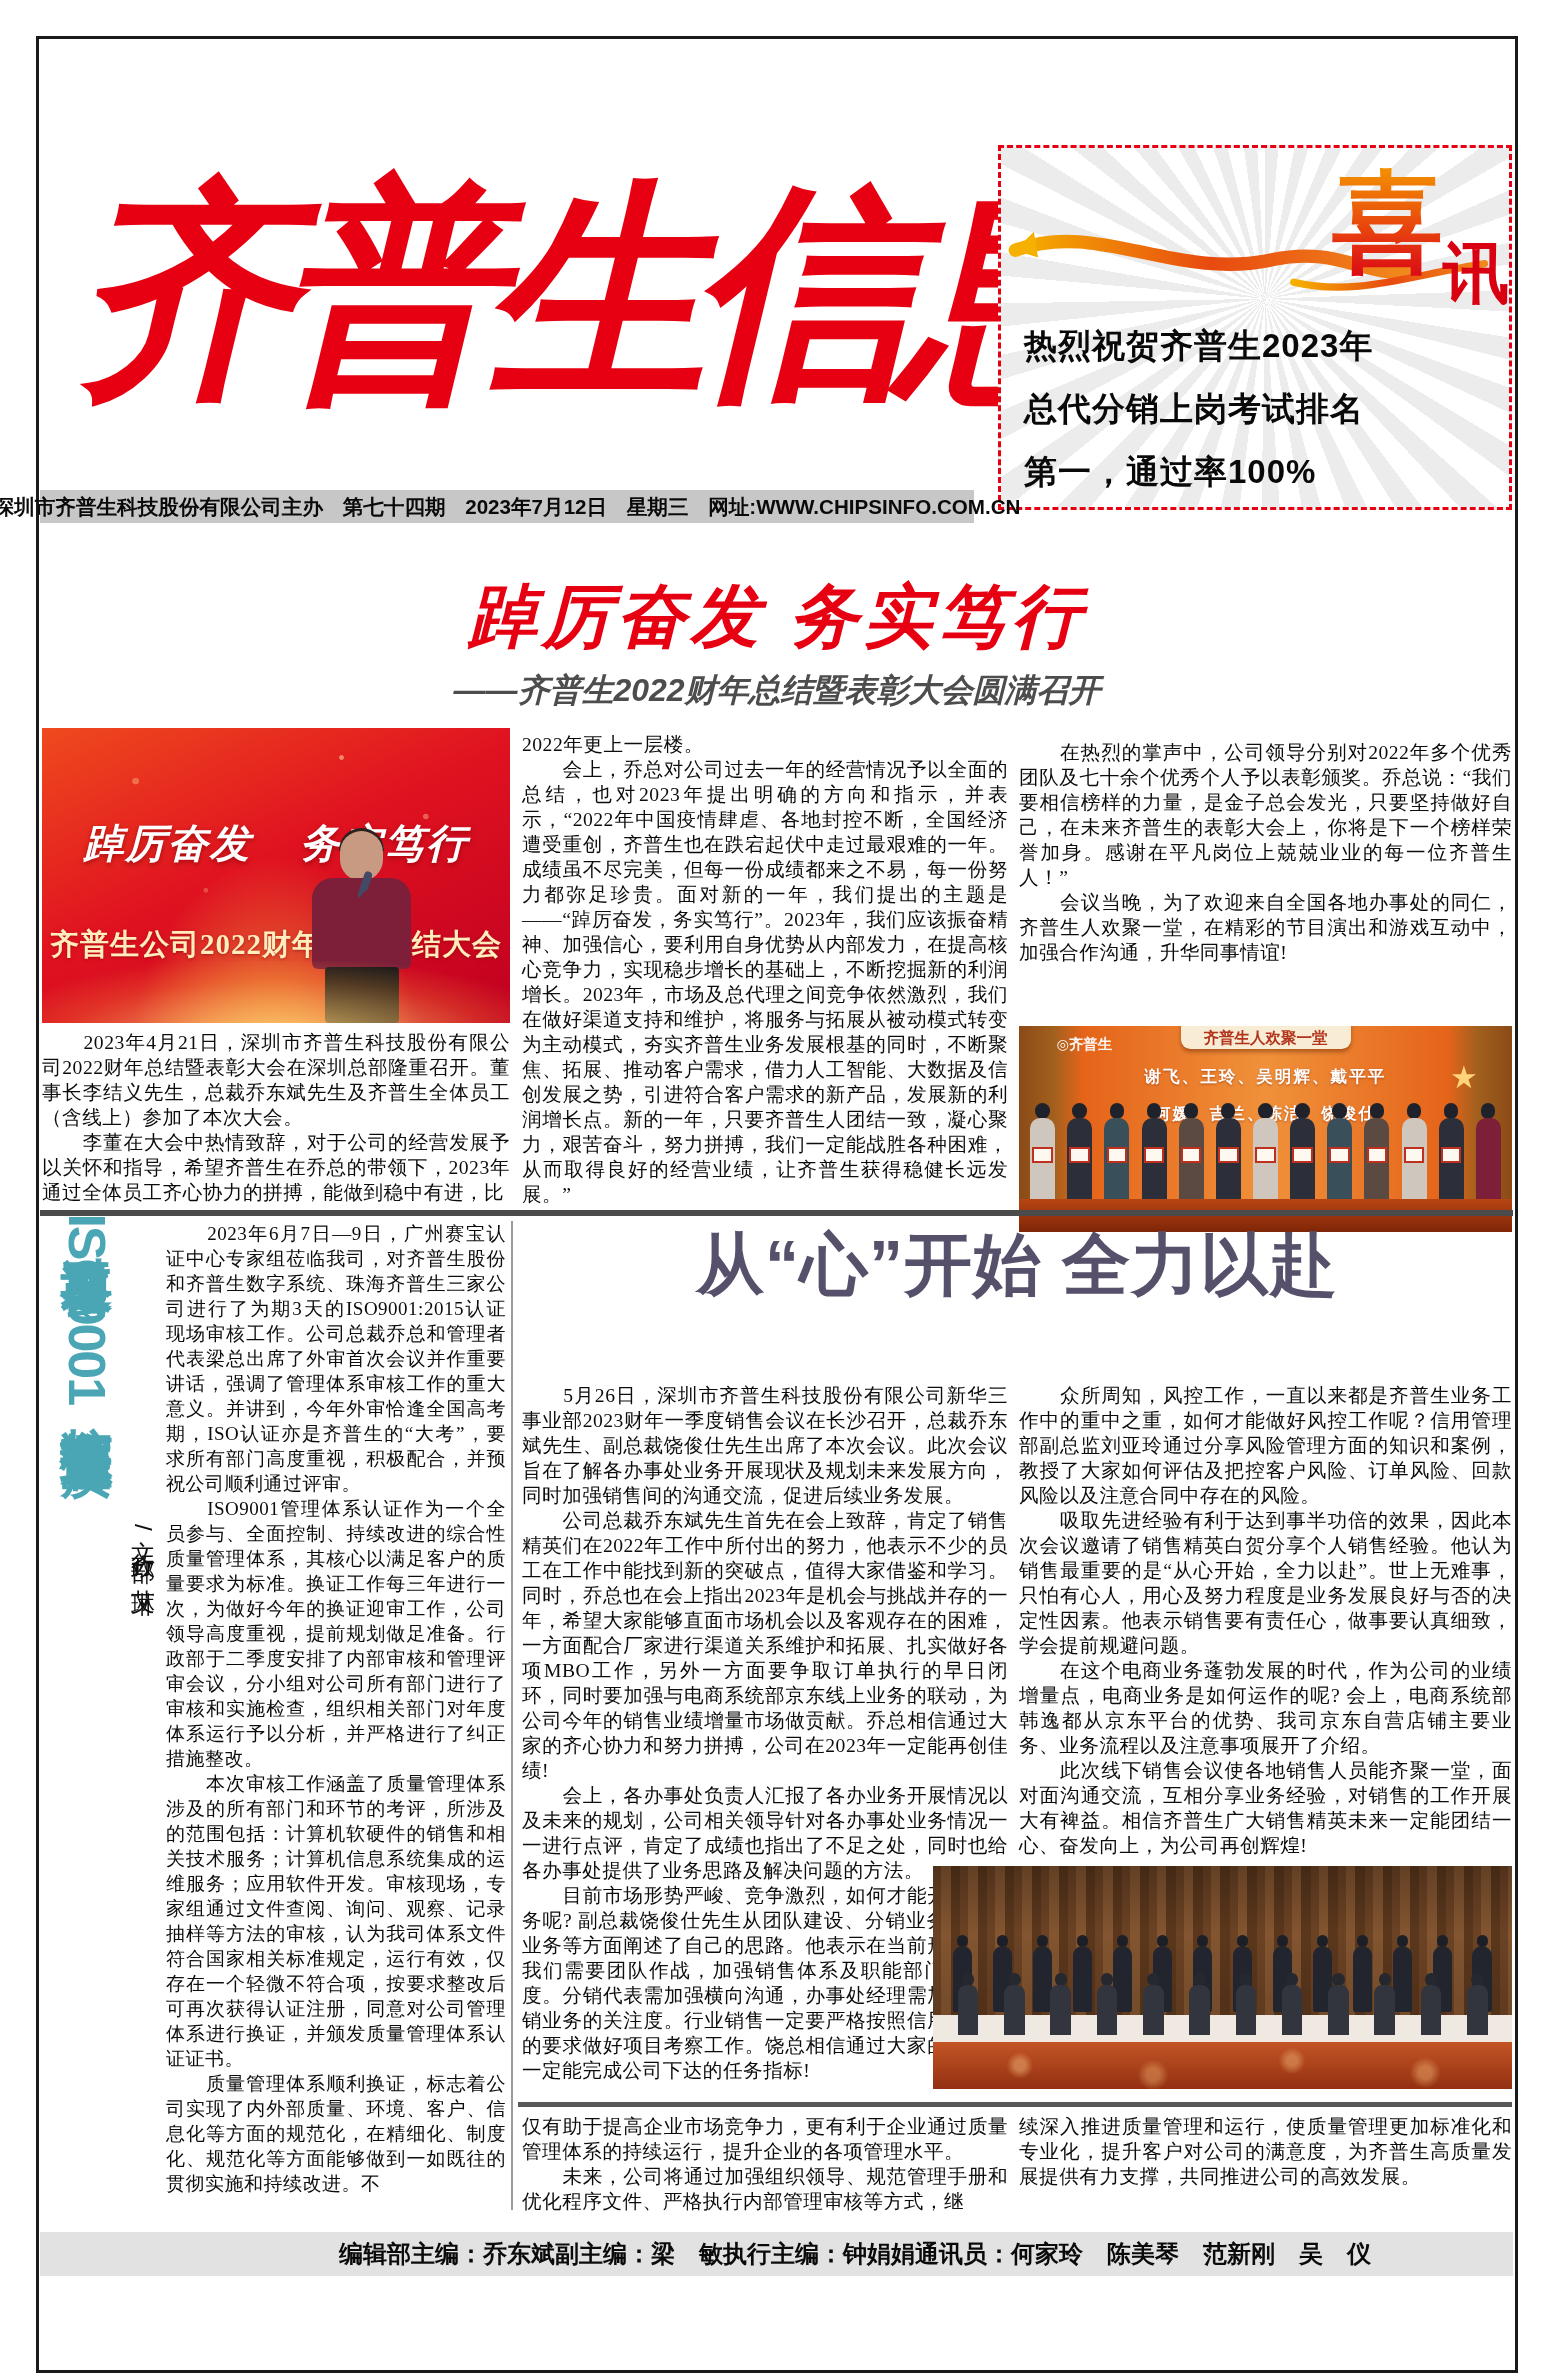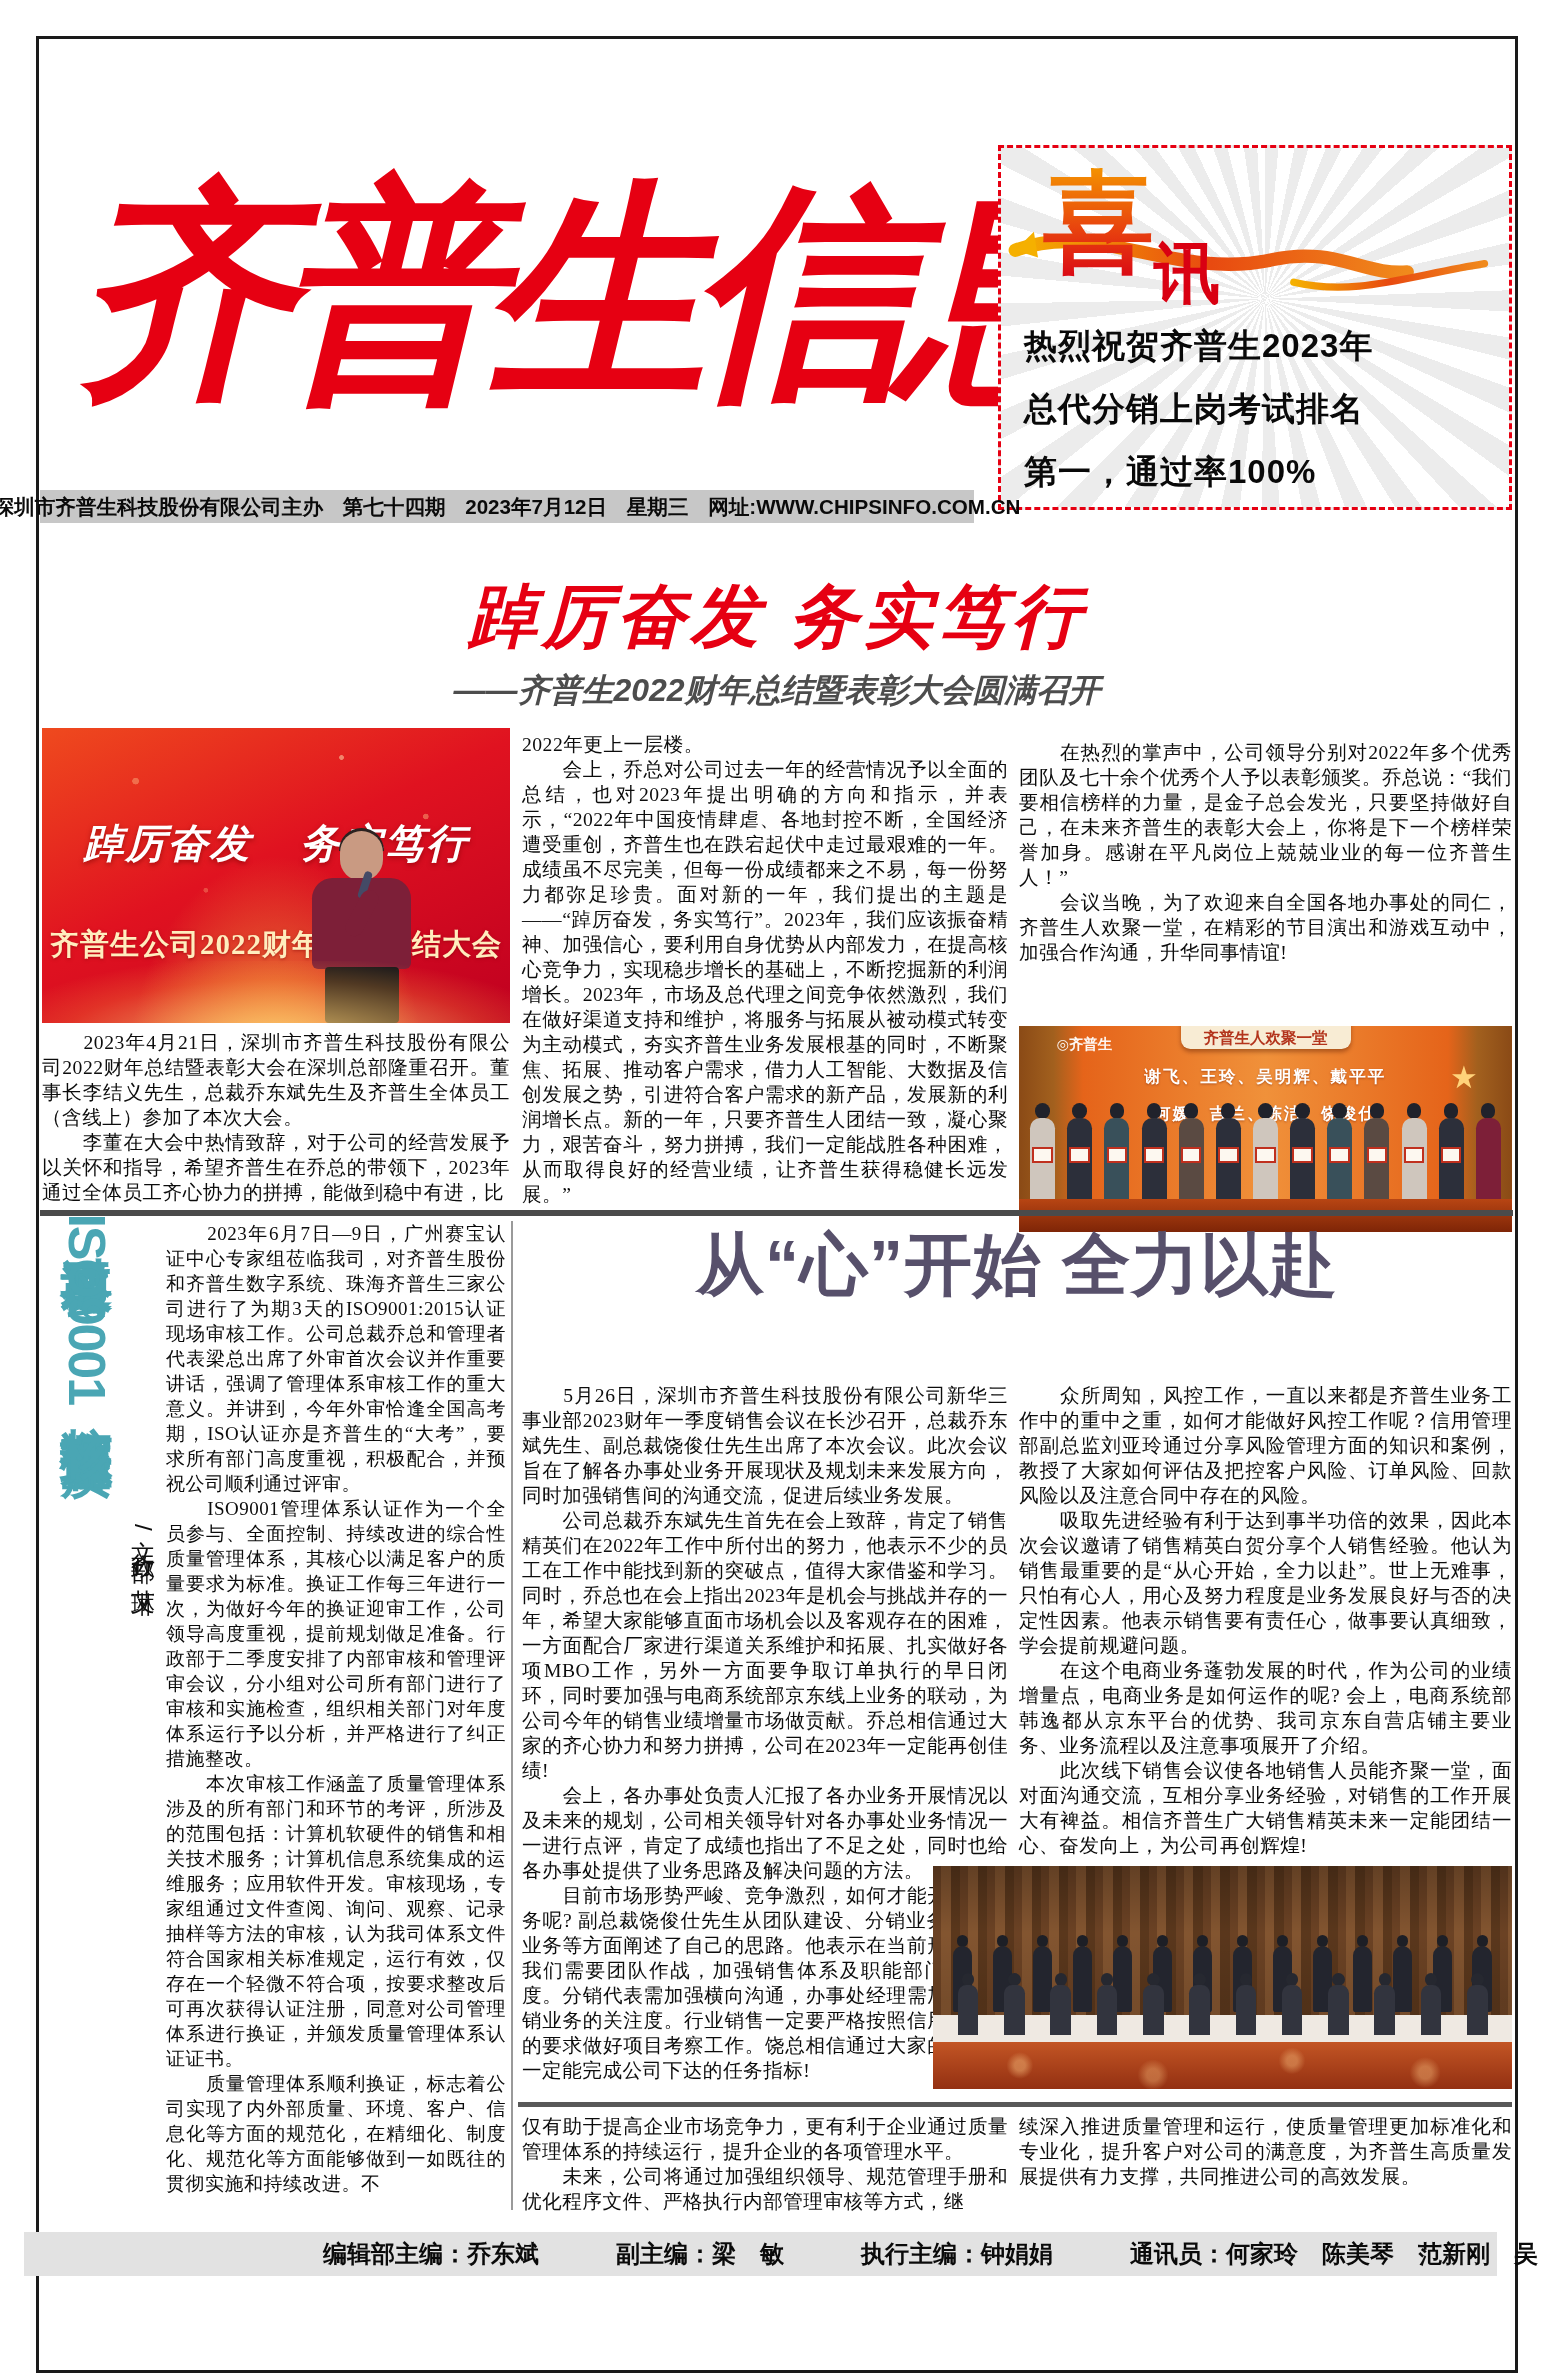--- a/index.html
+++ b/index.html
@@ -11,21 +11,21 @@
   .masthead-title{position:absolute;left:72px;top:150px;width:918px;height:299px;
     font-size:222px;line-height:289px;font-weight:bold;font-style:italic;color:#e60012;
     font-family:"Liberation Serif","DejaVu Serif",serif;letter-spacing:-15.5px;white-space:nowrap;
     transform:scaleY(1.04);}
   .goodnews{position:absolute;left:998px;top:145px;width:514px;height:365px;border:3.6px dashed #e60012;
     background:
       repeating-conic-gradient(from 0deg at 52% 42%, #ececec 0deg 5deg, #ffffff 5deg 11deg);
     box-sizing:border-box;}
   .gn-art{position:absolute;left:0;top:19.6px;width:100%;height:129px;}
   .gn-swoosh{position:absolute;left:4.1px;top:46px;width:495px;height:88px;}
-  .gn-chars{position:absolute;left:0;top:0;width:100%;text-align:left;padding-left:42px;}
+  .gn-chars{position:absolute;left:0;top:0;width:100%;text-align:right;}
   .gn-xi{font-size:111px;font-weight:bold;line-height:111px;vertical-align:top;
     background:linear-gradient(180deg,#f59a00 0%,#e8420e 55%,#d80016 100%);
     -webkit-background-clip:text;background-clip:text;color:#e8420e;-webkit-text-fill-color:transparent;
     text-shadow:0 0 0 transparent;}
   .gn-xun{font-size:66px;font-weight:bold;color:#d90012;vertical-align:top;display:inline-block;margin-top:61px;}
   .gn-lines{position:absolute;left:23px;top:166px;width:464px;font-family:"Liberation Sans","DejaVu Sans",sans-serif;
     font-weight:bold;font-size:33px;line-height:63px;color:#090909;letter-spacing:1px;}
   .infobar{position:absolute;left:40px;top:490px;width:934px;height:33px;background:#c7c7c7;
     display:flex;align-items:center;justify-content:center;gap:19.6px;
     font-family:"Liberation Sans","DejaVu Sans",sans-serif;font-weight:bold;font-size:20.6px;color:#0a0a0a;white-space:nowrap;}
@@ -129,22 +129,22 @@
   .p3-sit .person .pb{left:1.5px;top:12.4px;width:20.6px;height:50px;background:#32343e;border-radius:8.3px 8.3px 0 0;}
   .p3-carpet{position:absolute;left:0;bottom:0;width:100%;height:47px;
     background:
       radial-gradient(circle at 15% 50%, rgba(235,170,110,.55) 0 5.2px, transparent 13.4px),
       radial-gradient(circle at 38% 70%, rgba(235,170,110,.45) 0 6.2px, transparent 15.5px),
       radial-gradient(circle at 62% 40%, rgba(235,170,110,.5) 0 5.2px, transparent 13.4px),
       radial-gradient(circle at 85% 65%, rgba(235,170,110,.5) 0 6.2px, transparent 15.5px),
       linear-gradient(180deg,#c35524 0%,#933012 100%);}
 
   
-  .footer{position:absolute;left:24px;top:2232px;width:1473px;height:44px;background:#e2e2e2;
-    display:flex;align-items:center;justify-content:flex-start;gap:77px;
+  .footer{position:absolute;left:40px;top:2232px;width:1473px;height:44px;background:#e2e2e2;
+    display:flex;align-items:center;justify-content:flex-start;
     padding-left:299px;box-sizing:border-box;white-space:nowrap;
     font-family:"Liberation Sans","DejaVu Sans",sans-serif;font-weight:bold;font-size:24px;color:#0a0a0a;}
 </style>
 </head>
 <body>
 
 <div class="page">
   <div class="frame"></div>
 
   <div class="masthead-title">齐普生信息</div>

